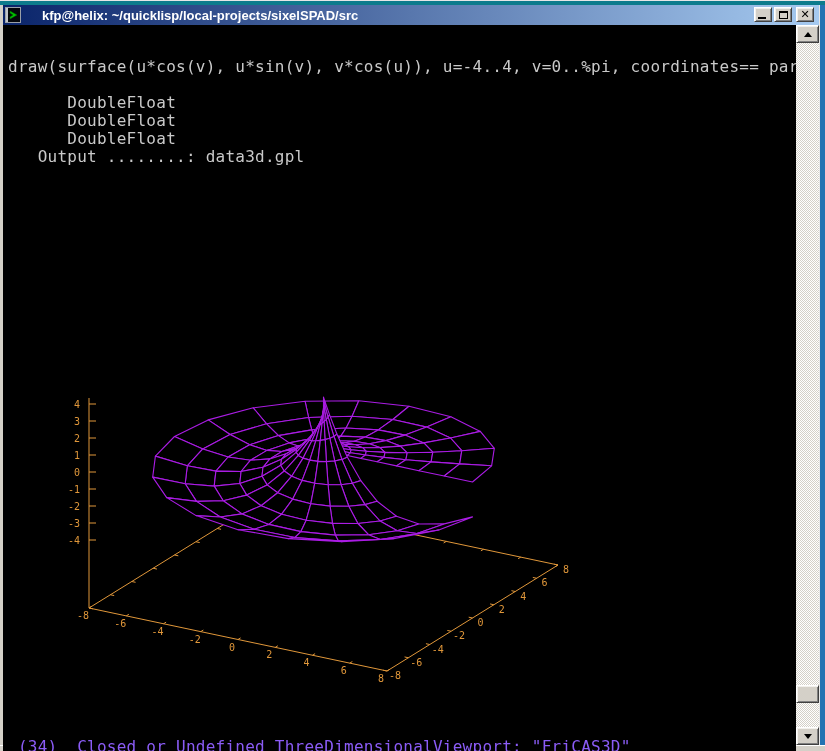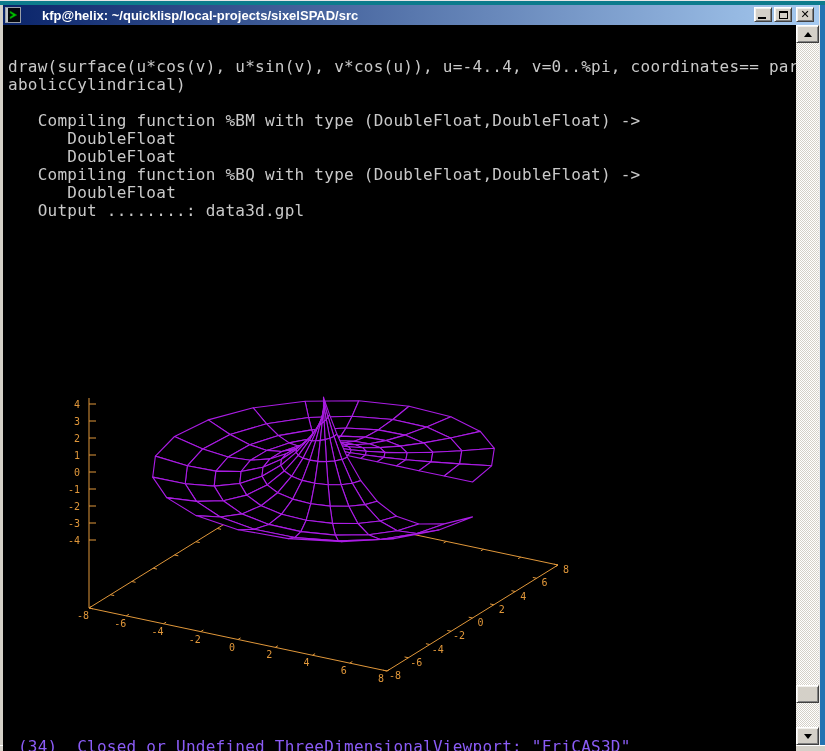--- a/index.html
+++ b/index.html
@@ -67,26 +67,23 @@
         <span class="glyph-max"></span>
       </div>
     <div class="win-btn close">
         <span class="glyph-close">✕</span>
       </div>
   </div>
 </div>
 
 <div class="terminal">
   <div class="tline">draw(surface(u*cos(v), u*sin(v), v*cos(u)), u=-4..4, v=0..%pi, coordinates== par</div>
-  <div class="tline">abolicCylindrical)</div>
   <div class="tline"></div>
-  <div class="tline">   Compiling function %BM with type (DoubleFloat,DoubleFloat) -&gt;</div>
   <div class="tline">      DoubleFloat</div>
   <div class="tline">      DoubleFloat</div>
-  <div class="tline">   Compiling function %BQ with type (DoubleFloat,DoubleFloat) -&gt;</div>
   <div class="tline">      DoubleFloat</div>
   <div class="tline">   Output ........: data3d.gpl</div>
   <div class="status"> (34)  Closed or Undefined ThreeDimensionalViewport: "FriCAS3D"</div>
 </div>
 
 <svg id="plot-svg" class="plot-svg" viewBox="0 0 825 751">
     <line x1="89" y1="608" x2="89" y2="398" stroke="#e0973a" stroke-width="1"></line>
     <line x1="89" y1="404" x2="96" y2="404" stroke="#e0973a" stroke-width="1"></line>
     <text x="80" y="408" fill="#e0973a" text-anchor="end" font-size="10px" font-family="&quot;DejaVu Sans Mono&quot;,monospace">4</text>
     <line x1="89" y1="421" x2="96" y2="421" stroke="#e0973a" stroke-width="1"></line>

